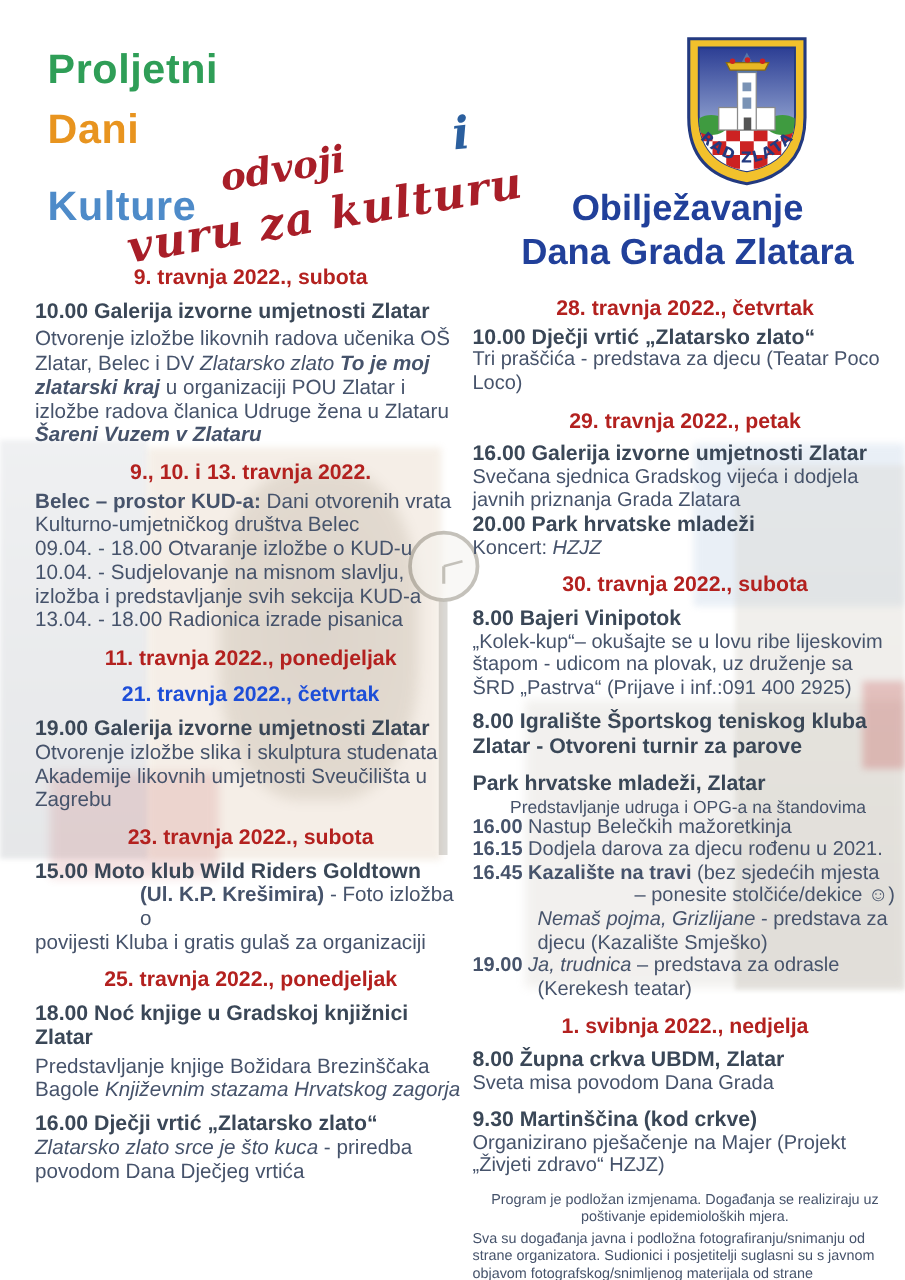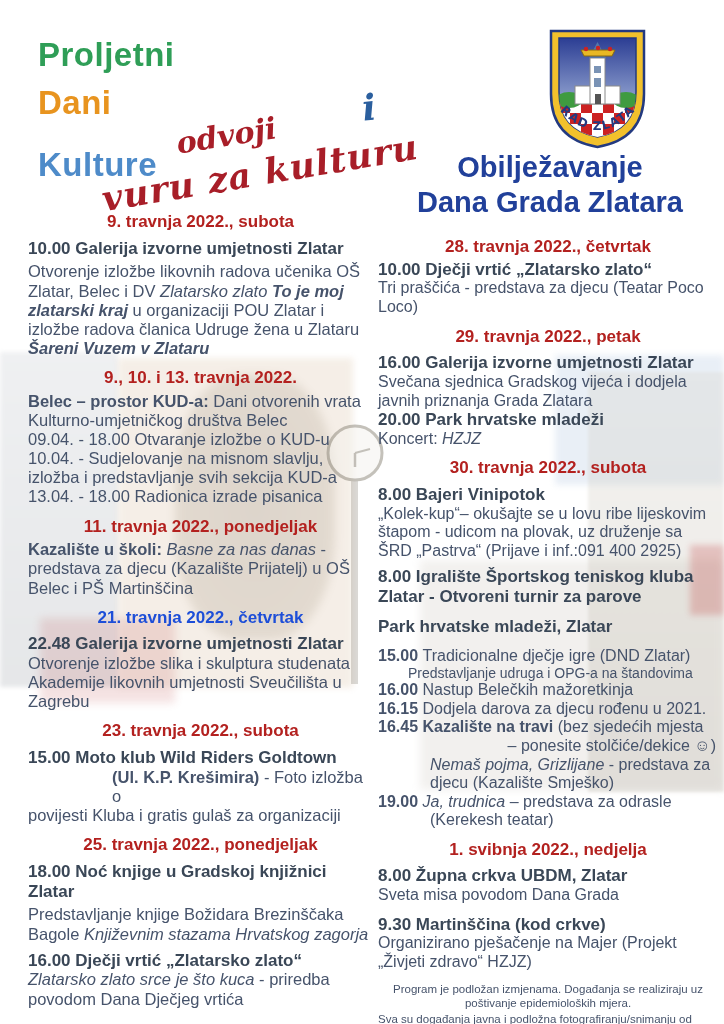--- a/index.html
+++ b/index.html
@@ -132,23 +132,22 @@
   <div id="col-left" class="col">
       <div class="date" style="color: rgb(179, 33, 31);">9. travnja 2022., subota</div>
       <div class="title" style="color: rgb(58, 71, 87);"><span class="r-b">10.00 Galerija izvorne umjetnosti Zlatar</span></div>
       <div class="para" style="color: rgb(70, 83, 107);"><span class="r-n">Otvorenje izložbe likovnih radova učenika OŠ Zlatar, Belec i DV </span><span class="r-i">Zlatarsko zlato </span><span class="r-bi">To je moj zlatarski kraj</span><span class="r-n"> u organizaciji POU Zlatar i izložbe radova članica Udruge žena u Zlataru </span><span class="r-bi">Šareni Vuzem v Zlataru</span></div>
       <div class="date" style="color: rgb(179, 33, 31);">9., 10. i 13. travnja 2022.</div>
       <div class="para" style="color: rgb(70, 83, 107);"><span class="r-b">Belec – prostor KUD-a: </span><span class="r-n">Dani otvorenih vrata Kulturno-umjetničkog društva Belec</span></div>
       <div class="para tight" style="color: rgb(70, 83, 107);"><span class="r-n">09.04. - 18.00 Otvaranje izložbe o KUD-u</span></div>
       <div class="para tight" style="color: rgb(70, 83, 107);"><span class="r-n">10.04. -  Sudjelovanje na misnom slavlju, izložba i predstavljanje svih sekcija KUD-a</span></div>
       <div class="para tight" style="color: rgb(70, 83, 107);"><span class="r-n">13.04. - 18.00 Radionica izrade pisanica</span></div>
       <div class="date" style="color: rgb(179, 33, 31);">11. travnja 2022., ponedjeljak</div>
-      <div class="para" style="color: rgb(70, 83, 107);"><span class="r-b">Kazalište u školi: </span><span class="r-i">Basne za nas danas</span><span class="r-n"> - predstava za djecu (Kazalište Prijatelj) u OŠ Belec i PŠ Martinščina</span></div>
       <div class="date" style="color: #1d4ed8;">21. travnja 2022., četvrtak</div>
-      <div class="title" style="color: rgb(58, 71, 87);"><span class="r-b">22.48 Galerija izvorne umjetnosti Zlatar</span></div>
+      <div class="title" style="color: rgb(58, 71, 87);"><span class="r-b">19.00 Galerija izvorne umjetnosti Zlatar</span></div>
       <div class="para tight" style="color: rgb(70, 83, 107);"><span class="r-n">Otvorenje izložbe slika i skulptura studenata Akademije likovnih umjetnosti Sveučilišta u Zagrebu</span></div>
       <div class="date" style="color: rgb(179, 33, 31);">23. travnja 2022., subota</div>
       <div class="title" style="color: rgb(58, 71, 87);"><span class="r-b">15.00 Moto klub Wild Riders Goldtown</span></div>
       <div class="para tight ind3" style="color: rgb(70, 83, 107);"><span class="r-b">(Ul. K.P. Krešimira)</span><span class="r-n"> - Foto izložba o</span></div>
       <div class="para tight" style="color: rgb(70, 83, 107);"><span class="r-n">povijesti Kluba i gratis gulaš za organizaciji</span></div>
       <div class="date" style="color: rgb(179, 33, 31);">25. travnja 2022., ponedjeljak</div>
       <div class="title" style="color: rgb(58, 71, 87);"><span class="r-b">18.00 Noć knjige u Gradskoj knjižnici Zlatar</span></div>
       <div class="para" style="color: rgb(70, 83, 107);"><span class="r-n">Predstavljanje knjige Božidara Brezinščaka Bagole </span><span class="r-i">Književnim stazama Hrvatskog zagorja</span></div>
       <div class="title" style="color: rgb(58, 71, 87);"><span class="r-b">16.00 Dječji vrtić „Zlatarsko zlato“</span></div>
       <div class="para tight" style="color: rgb(70, 83, 107);"><span class="r-i">Zlatarsko zlato srce je što kuca</span><span class="r-n">  - priredba povodom Dana Dječjeg vrtića</span></div>
@@ -160,21 +159,20 @@
       <div class="date" style="color: rgb(179, 33, 31);">29. travnja 2022., petak</div>
       <div class="title" style="color: rgb(58, 71, 87);"><span class="r-b">16.00 Galerija izvorne umjetnosti Zlatar</span></div>
       <div class="para tight" style="color: rgb(70, 83, 107);"><span class="r-n">Svečana sjednica Gradskog vijeća i dodjela javnih priznanja Grada Zlatara</span></div>
       <div class="title tight" style="color: rgb(58, 71, 87);"><span class="r-b">20.00 Park hrvatske mladeži</span></div>
       <div class="para tight" style="color: rgb(70, 83, 107);"><span class="r-n">Koncert: </span><span class="r-i">HZJZ</span></div>
       <div class="date" style="color: rgb(179, 33, 31);">30. travnja 2022., subota</div>
       <div class="title" style="color: rgb(58, 71, 87);"><span class="r-b">8.00 Bajeri Vinipotok</span></div>
       <div class="para tight" style="color: rgb(70, 83, 107);"><span class="r-n">„Kolek-kup“– okušajte se u lovu ribe lijeskovim štapom - udicom na plovak, uz druženje sa ŠRD „Pastrva“  (Prijave i inf.:091 400 2925)</span></div>
       <div class="title" style="color: rgb(58, 71, 87);"><span class="r-b">8.00 Igralište Športskog teniskog kluba Zlatar</span><span class="r-n"> - Otvoreni turnir za parove</span></div>
       <div class="title gap" style="color: rgb(58, 71, 87);"><span class="r-b">Park hrvatske mladeži, Zlatar</span></div>
-      <div class="para gap" style="color: rgb(70, 83, 107);"><span class="r-b">15.00 </span><span class="r-n">Tradicionalne dječje igre (DND Zlatar)</span></div>
       <div class="para tight small ind1" style="color: rgb(70, 83, 107);"><span class="r-n">Predstavljanje udruga i OPG-a na štandovima</span></div>
       <div class="para tight" style="color: rgb(70, 83, 107);"><span class="r-b">16.00 </span><span class="r-n">Nastup Belečkih mažoretkinja</span></div>
       <div class="para tight" style="color: rgb(70, 83, 107);"><span class="r-b">16.15 </span><span class="r-n">Dodjela darova za djecu rođenu u 2021.</span></div>
       <div class="para tight" style="color: rgb(70, 83, 107);"><span class="r-b">16.45 Kazalište na travi </span><span class="r-n">(bez sjedećih mjesta</span></div>
       <div class="para tight right" style="color: rgb(70, 83, 107);"><span class="r-n">– ponesite stolčiće/dekice ☺)</span></div>
       <div class="para tight ind2" style="color: rgb(70, 83, 107);"><span class="r-i">Nemaš pojma, Grizlijane</span><span class="r-n"> - predstava za djecu (Kazalište Smješko)</span></div>
       <div class="para tight" style="color: rgb(70, 83, 107);"><span class="r-b">19.00 </span><span class="r-i">Ja, trudnica</span><span class="r-n"> – predstava za odrasle</span></div>
       <div class="para tight ind2" style="color: rgb(70, 83, 107);"><span class="r-n">(Kerekesh teatar)</span></div>
       <div class="date" style="color: rgb(179, 33, 31);">1. svibnja 2022., nedjelja</div>
       <div class="title" style="color: rgb(58, 71, 87);"><span class="r-b">8.00 Župna crkva UBDM, Zlatar</span></div>

